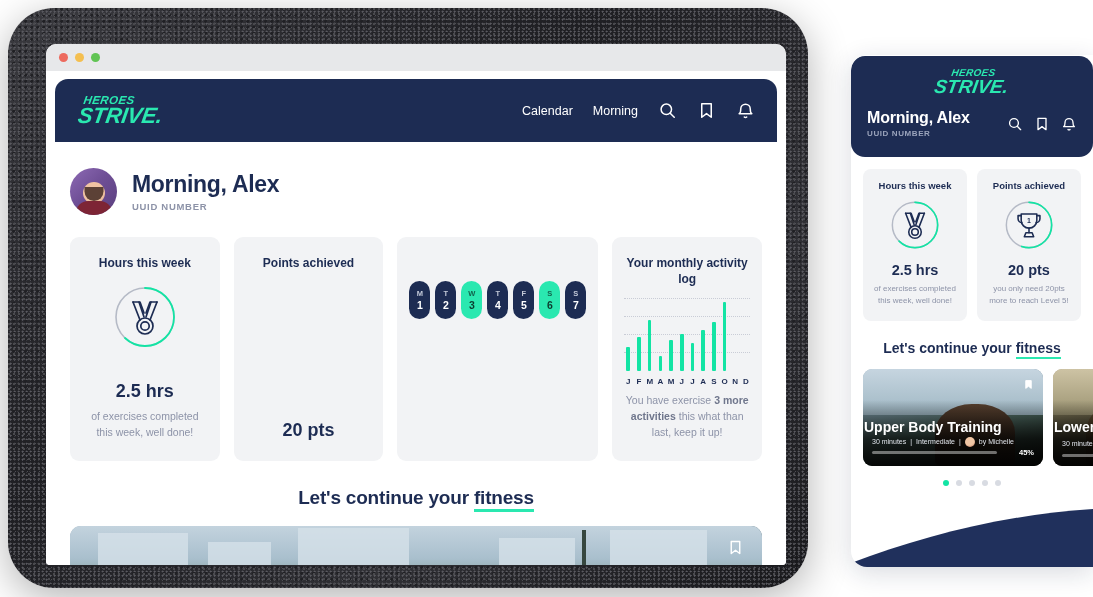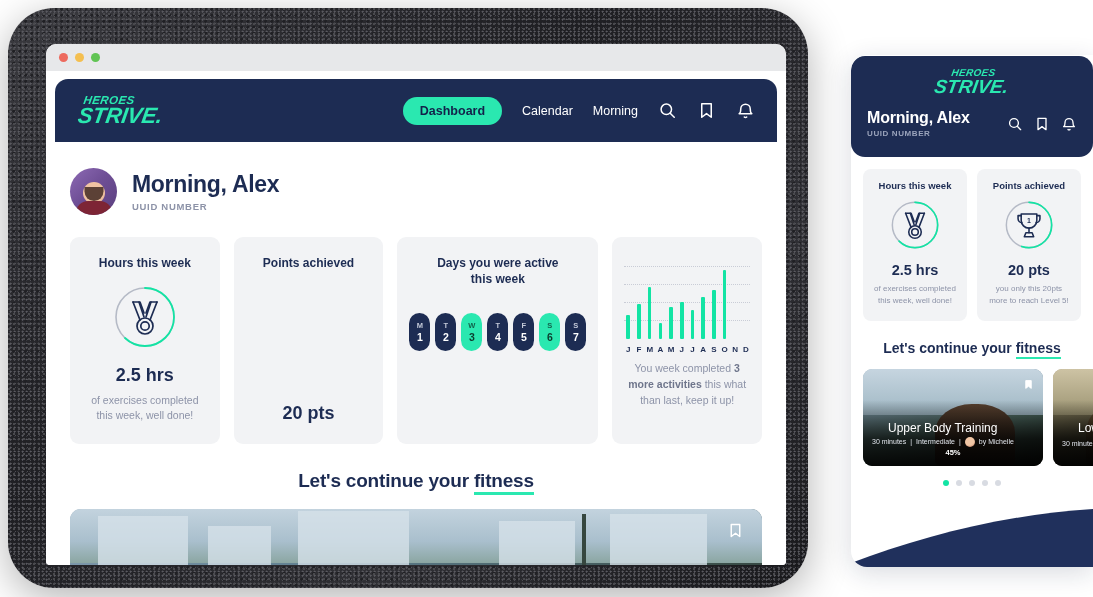--- a/index.html
+++ b/index.html
@@ -186,25 +186,25 @@
     cursor:pointer;
   }
   .wcard.two { width: 110px; background: linear-gradient(168deg,#b4a98e 0%, #8c8362 30%, #4b4733 60%, #14130d 100%); }
   .w-sky { position:absolute; inset:0 0 52% 0; background: linear-gradient(180deg,#c6d5e0 0%, #9fb7c3 100%); }
   .wcard.two .w-sky { background: linear-gradient(180deg,#cdc3a4 0%, #9c9472 100%); }
   .w-person { position:absolute; left:40%; bottom:0; width:80px; height:62px;
     border-radius: 46% 46% 8% 8%; background: linear-gradient(180deg,#57402f 0%, #241a12 100%); }
   .wcard.two .w-person { left: 30%; width: 64px; background: linear-gradient(180deg,#6b5535 0%, #211a10 100%); }
   .w-shade { position:absolute; inset:0; background: linear-gradient(180deg, rgba(0,0,0,0) 32%, rgba(0,0,0,.72) 72%, rgba(0,0,0,.9) 100%); }
   .w-bm { position:absolute; right:9px; top:7px; width:11px; height:14px; }
-  .w-title { position:absolute; left:25px; bottom:31px; font-size: 12px; font-weight:400; color:#fff; white-space:nowrap; }
+  .w-title { position:absolute; left:1px; bottom:31px; font-size: 14px; font-weight:700; color:#fff; white-space:nowrap; }
   .w-meta { position:absolute; left:9px; bottom:19px; font-size: 7px; color:#dfe3ea; display:flex; align-items:center; gap:4px; white-space:nowrap; }
   .w-meta .mini-av { width:10px; height:10px; border-radius:50%;
     background: radial-gradient(circle at 45% 35%, #f1c6a5 0 55%, #a8573f 100%); display:inline-block; }
-  .w-prog { position:absolute; left:9px; right:9px; bottom:9px; display:flex; align-items:center; gap:22px;flex-direction:column; }
+  .w-prog { position:absolute; left:9px; right:9px; bottom:9px; display:flex; align-items:center; gap:22px; }
   .w-track { flex:1; height:3px; background: rgba(255,255,255,.42); border-radius:2px; overflow:hidden; }
   .w-fill { height:100%; background:#13e4a4; border-radius:2px; }
   .w-pct { font-size: 7.5px; font-weight:700; color:#fff; }
 
   .ph-dots { display:flex; gap:7px; justify-content:center; padding-top: 14px; }
   .pdot { width:6px; height:6px; border-radius:50%; background:#d8dbe2; cursor:pointer; }
   .pdot.on { background:#13e4a4; }
 
   .ph-wave { position:absolute; left:0; right:0; bottom:0; height:70px; overflow:hidden; }
 </style>
@@ -223,21 +223,20 @@
       </div>
 
       <div class="app-body">
 
         <div class="navbar">
           <div class="logo">
             <span class="l1">HEROES</span>
             <span class="l2">STRIVE.</span>
           </div>
           <div class="nav-right">
-            <div class="nav-pill">Dashboard</div>
             <div class="nav-link">Calendar</div>
             <div class="nav-link">Morning</div>
             <span class="nav-ico">
               <svg viewBox="0 0 24 24" fill="none" stroke="#ffffff" stroke-width="1.9" stroke-linecap="round">
                 <circle cx="10.5" cy="10.5" r="6.6"></circle>
                   <line x1="15.4" y1="15.4" x2="20.5" y2="20.5"></line>
               </svg>
             </span>
             <span class="nav-ico">
               <svg viewBox="0 0 24 24" fill="none" stroke="#ffffff" stroke-width="1.9" stroke-linejoin="round">
@@ -291,24 +290,20 @@
               <span>this week, well done!</span>
             </div>
           </div>
 
           <div class="card">
             <div class="card-title">Points achieved</div>
             <div class="card-value">20 pts</div>
           </div>
 
           <div class="card">
-            <div class="card-title">
-              <span>Days you were active</span><br>
-              <span>this week</span>
-            </div>
             <div class="days" id="days-row">
                 <div class="daypill">
                   <span class="dl">M</span>
                   <span class="dn">1</span>
                 </div>
                 <div class="daypill">
                   <span class="dl">T</span>
                   <span class="dn">2</span>
                 </div>
                 <div class="daypill active">
@@ -328,20 +323,21 @@
                   <span class="dn">6</span>
                 </div>
                 <div class="daypill">
                   <span class="dl">S</span>
                   <span class="dn">7</span>
                 </div>
               </div>
           </div>
 
           <div class="card">
+            <div class="card-title">Your monthly activity log</div>
             <div class="chart-area">
               <div class="chart-plot" id="chart-plot">
                   <div class="gridline" style="bottom: 25%;"></div>
                   <div class="gridline" style="bottom: 50%;"></div>
                   <div class="gridline" style="bottom: 75%;"></div>
                   <div class="gridline" style="bottom: 100%;"></div>
                   <div class="bar" style="height: 34%; background: rgb(19, 228, 164);"></div>
                   <div class="bar" style="height: 48%; background: rgb(19, 228, 164);"></div>
                   <div class="bar" style="height: 72%; background: rgb(19, 228, 164);"></div>
                   <div class="bar" style="height: 22%; background: rgb(19, 228, 164);"></div>
@@ -363,21 +359,21 @@
                   <span>J</span>
                   <span>J</span>
                   <span>A</span>
                   <span>S</span>
                   <span>O</span>
                   <span>N</span>
                   <span>D</span>
                 </div>
             </div>
             <div class="card-desc">
-              <span>You week completed </span><b>3 more activities</b><span> this what than last, keep it up!</span>
+              <span>You have exercise </span><b>3 more activities</b><span> this what than last, keep it up!</span>
             </div>
           </div>
 
         </div>
 
         <div class="continue-h">
           <span>Let's continue your </span><span class="u">fitness</span>
         </div>
 
         <div class="hero-card">
@@ -471,21 +467,21 @@
               <path d="M22 20h-4v4a5 5 0 0 0 5 5"></path>
               <path d="M42 20h4v4a5 5 0 0 1-5 5"></path>
               <path d="M32 36v6"></path>
                 <path d="M26 47h12l-2-5h-8z"></path>
             </g>
             <text x="32" y="29" font-family="Liberation Sans, sans-serif" font-size="9" font-weight="700" fill="#1d2c53" text-anchor="middle">1</text>
           </svg>
         </div>
         <div class="ph-val">20 pts</div>
         <div class="ph-desc">
-          <span>you only this 20pts</span><br>
+          <span>you only need 20pts</span><br>
           <span>more to reach Level 5!</span>
         </div>
       </div>
     </div>
 
     <div class="ph-heading">
       <span>Let's continue your </span><span class="u">fitness</span>
     </div>
 
     <div class="ph-carousel">

